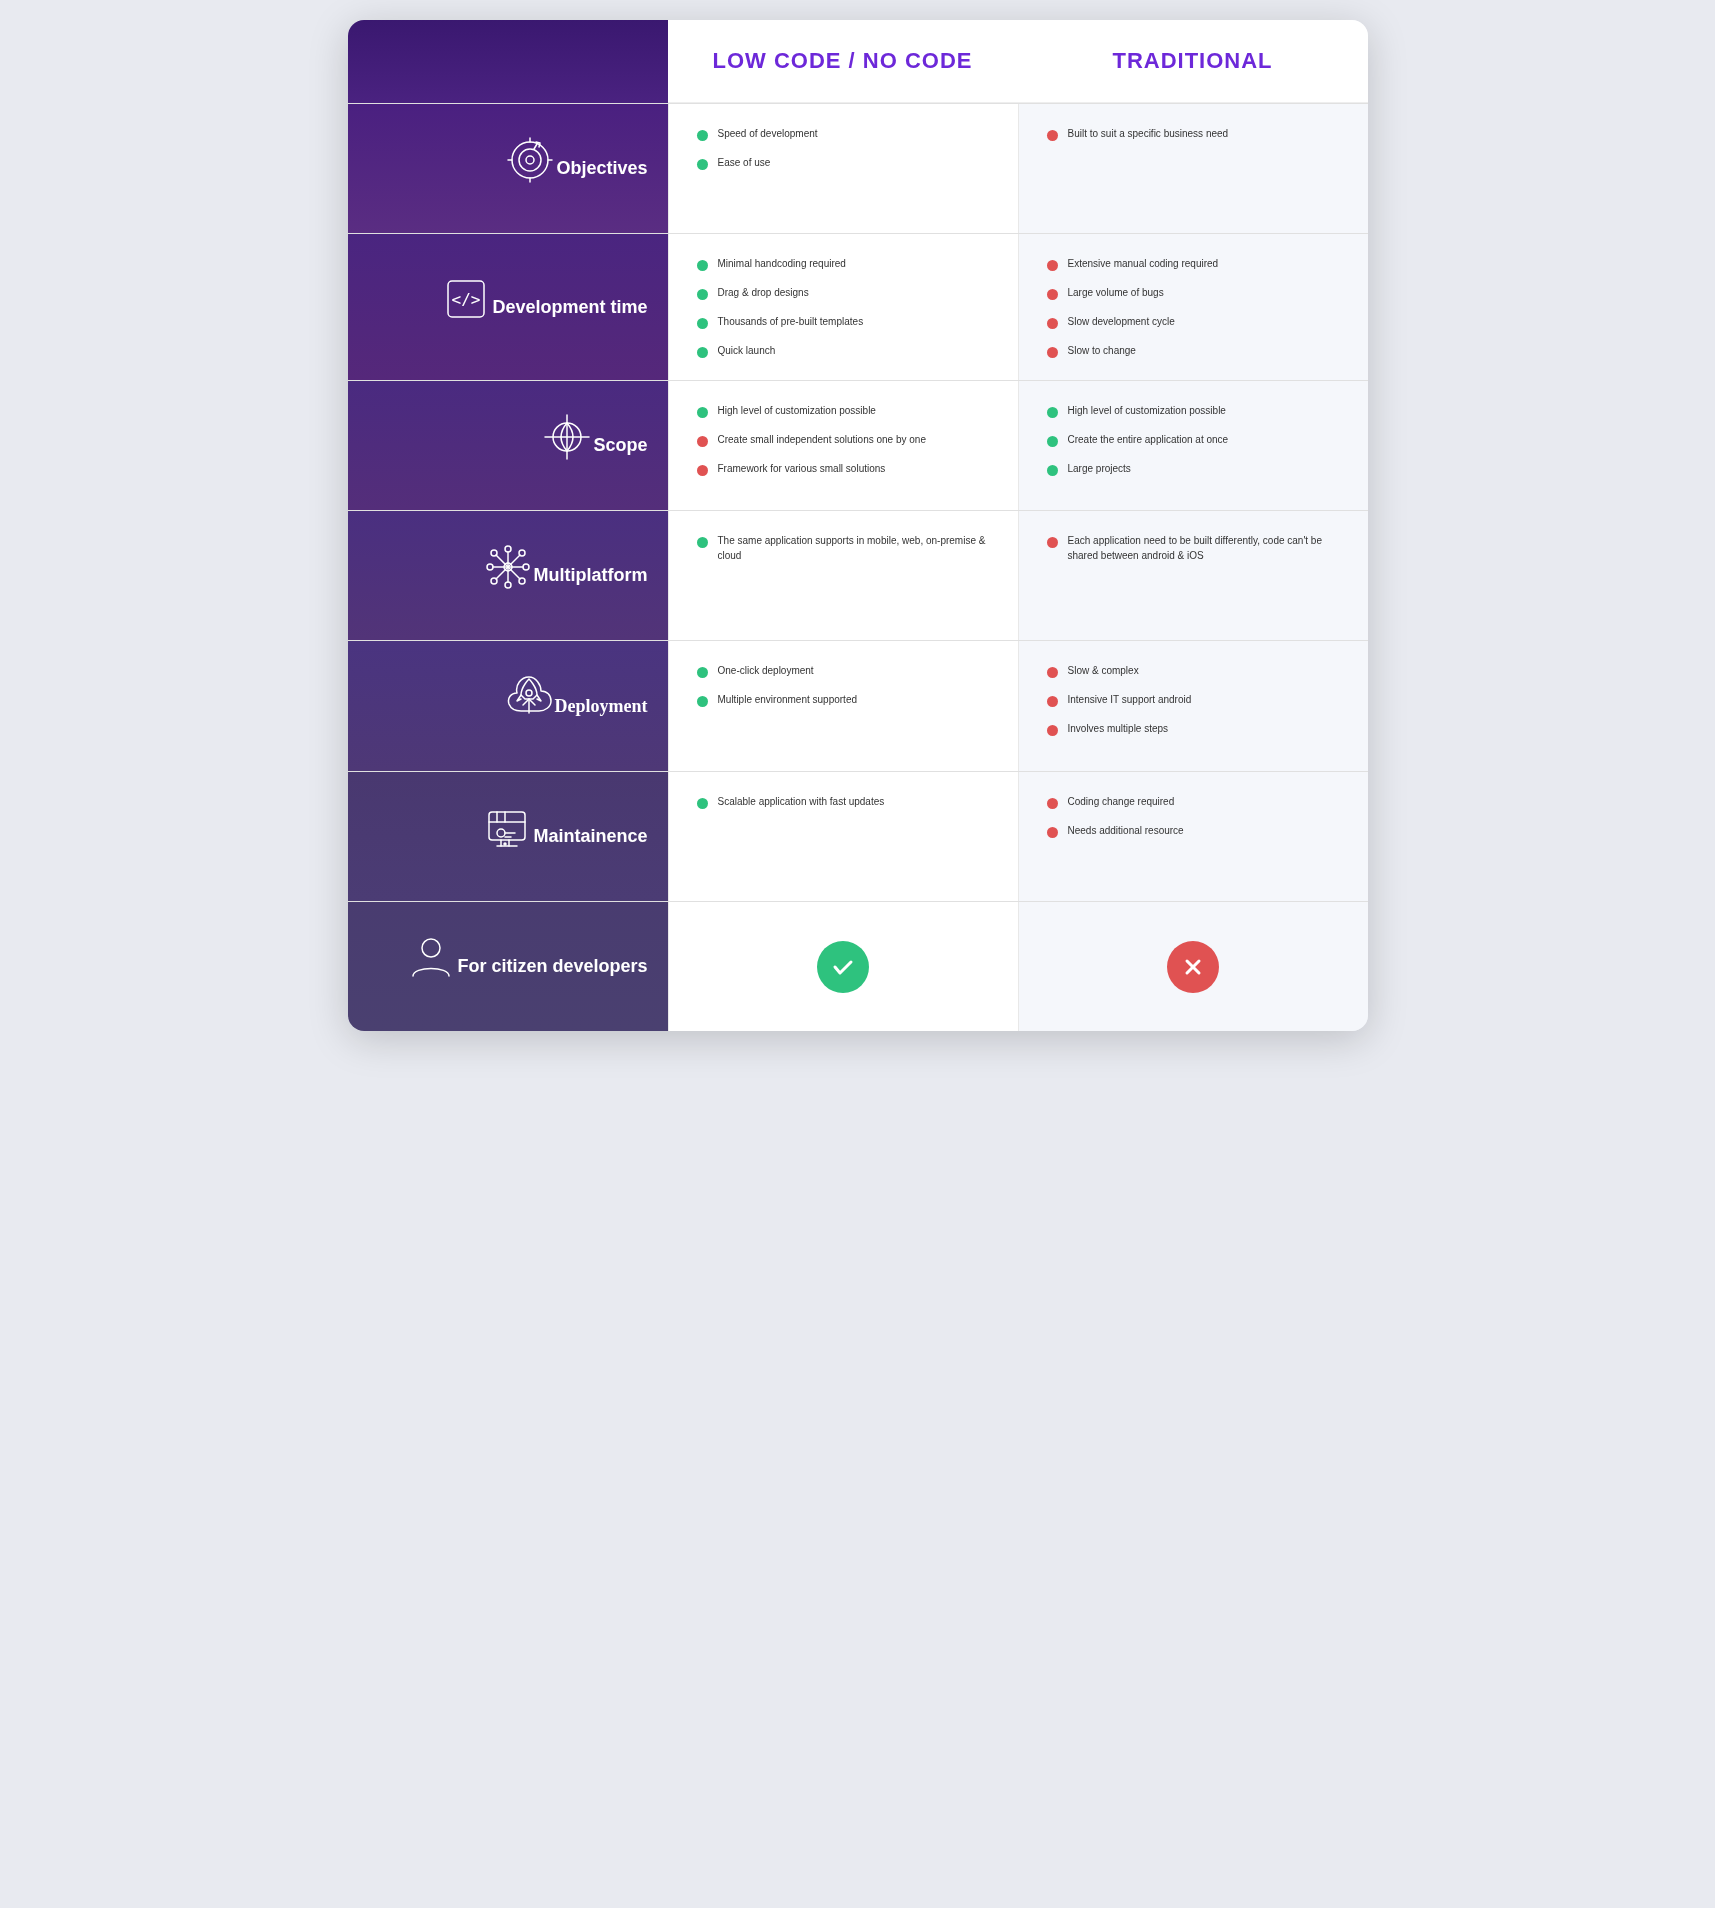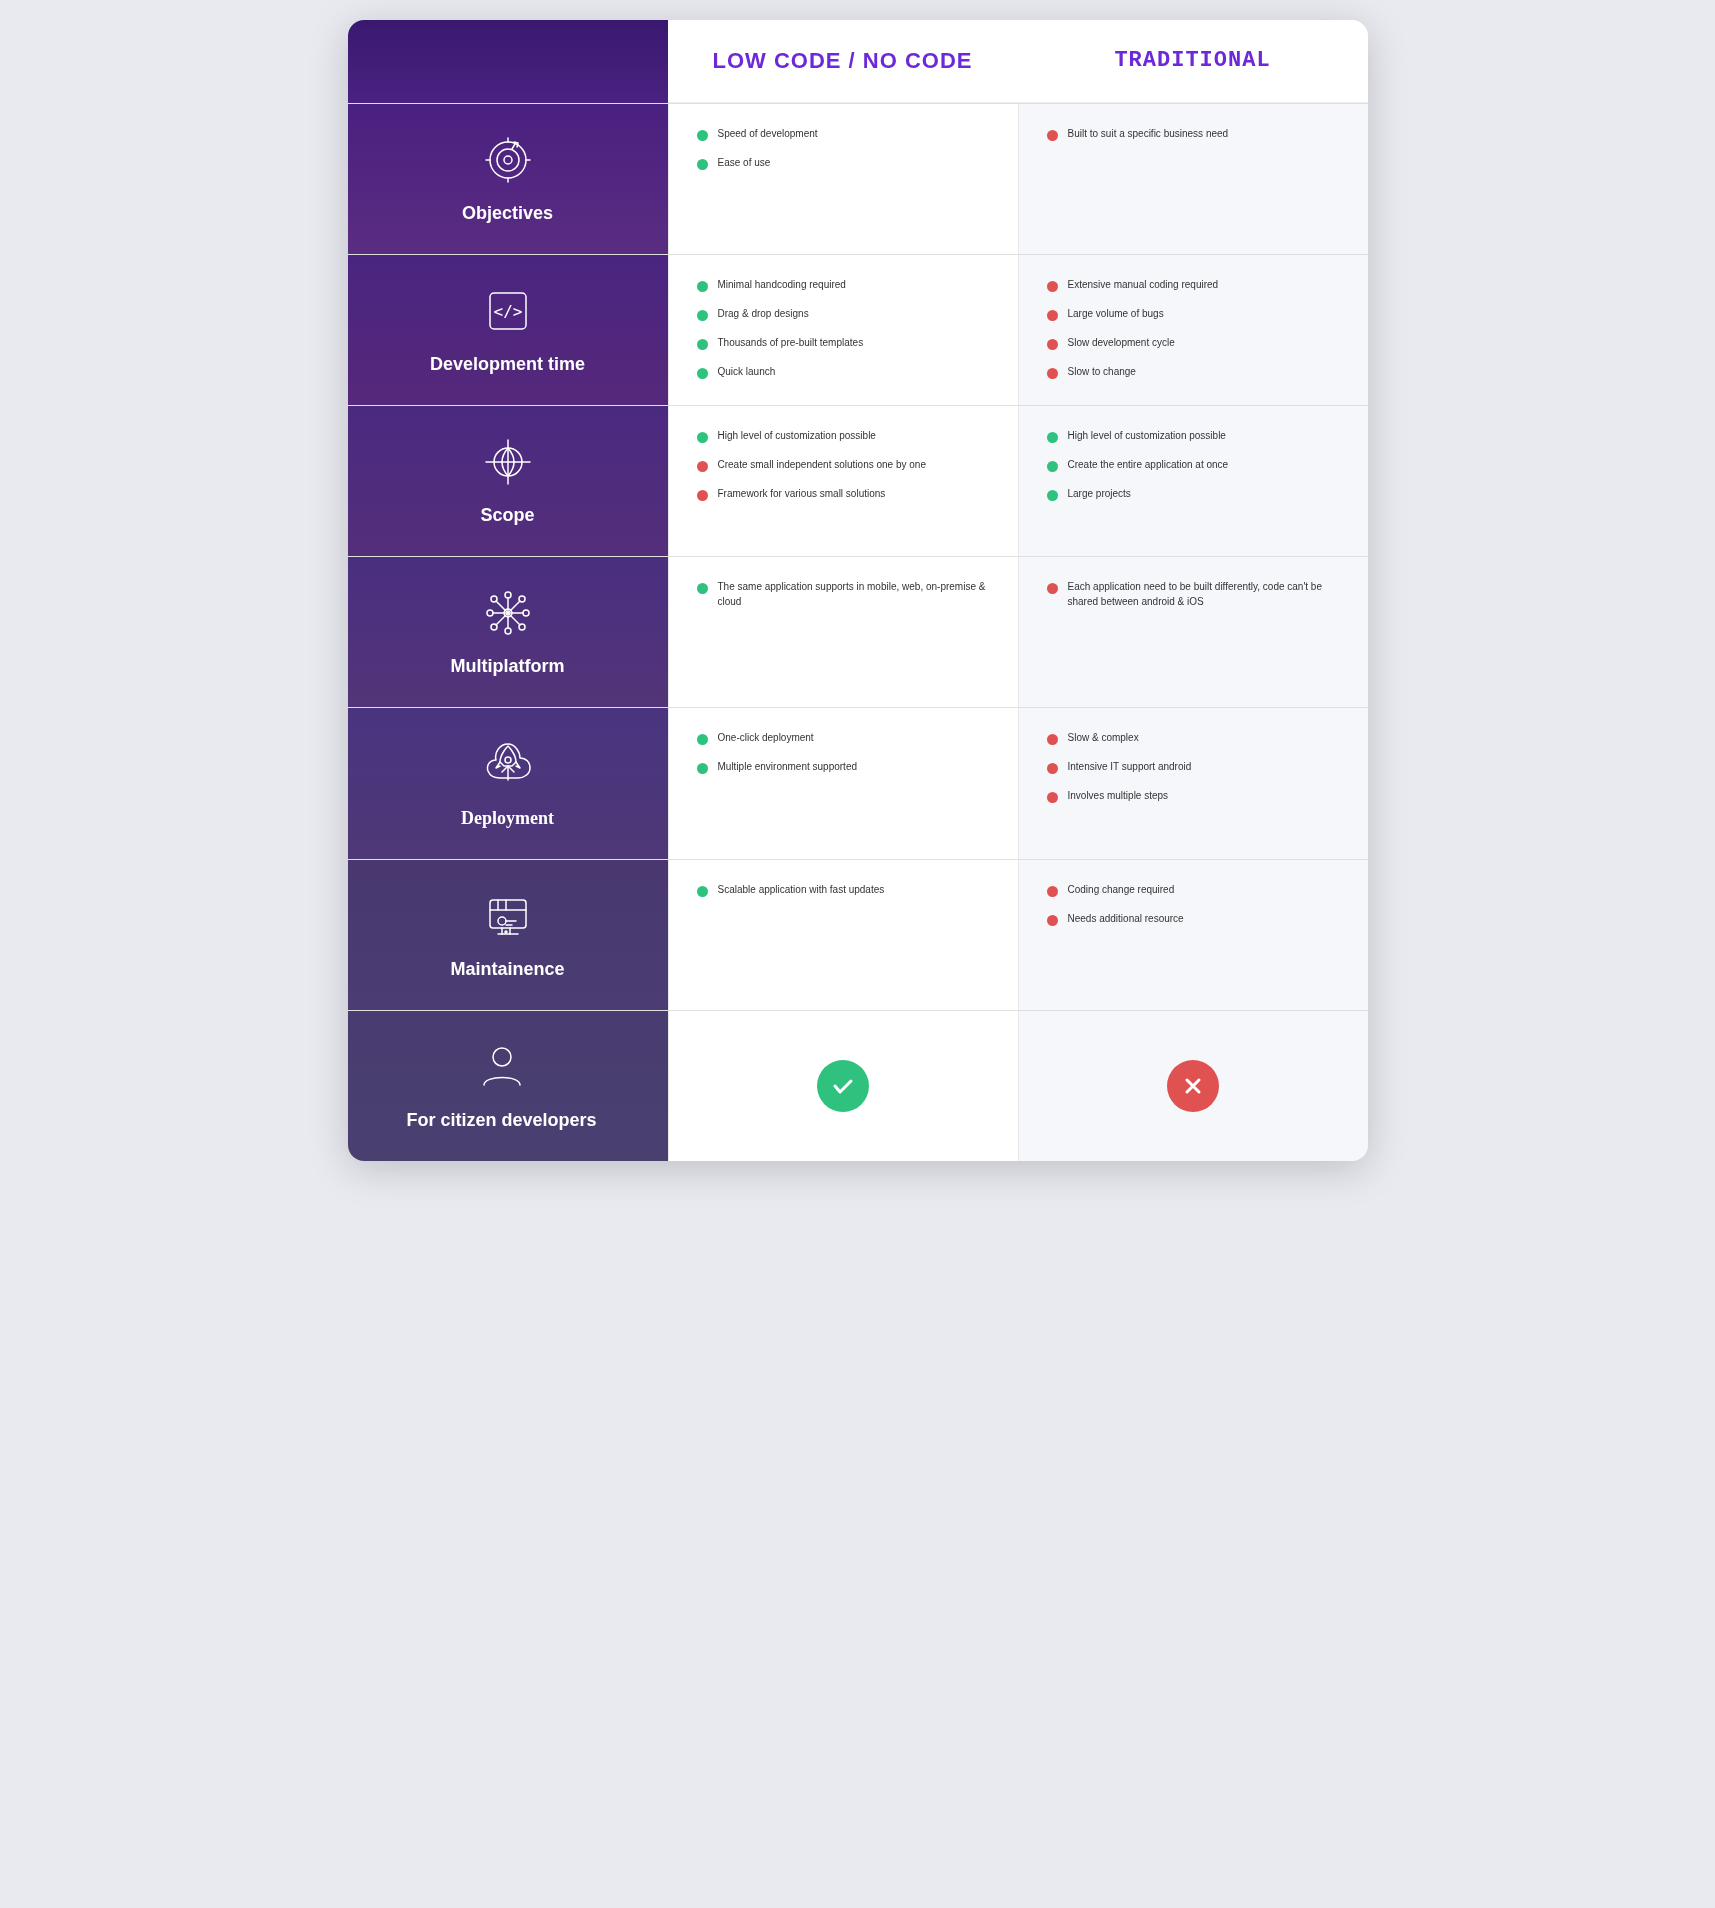--- a/index.html
+++ b/index.html
@@ -29,44 +29,42 @@
       text-align: center;
       padding: 28px 10px;
       border-bottom: 1px solid #eee;
     }
     .header-right {
       flex: 1;
       background: #fff;
       text-align: center;
       padding: 28px 10px;
       border-bottom: 1px solid #eee;
-      font-family: Liberation Mono, monospace;
     }
     .col-title {
       font-size: 22px;
       font-weight: 800;
       letter-spacing: 1px;
       color: #6d28d9;
       text-transform: uppercase;
     }
     .body-rows {
       display: flex;
       flex-direction: column;
     }
     .row {
       display: flex;
       border-top: 1px solid #e0e0e0;
     }
     .left-cell {
       width: 320px;
       min-width: 320px;
       display: flex;
-      flex-direction: column;
       align-items: center;
-      justify-content: space-between;
+      justify-content: flex-end;
       padding: 30px 20px;
       color: #fff;
     }
     .left-cell .icon-wrap {
       margin-bottom: 10px;
       font-size: 44px;
       line-height: 1;
     }
     .left-cell .row-label {
       font-size: 18px;

